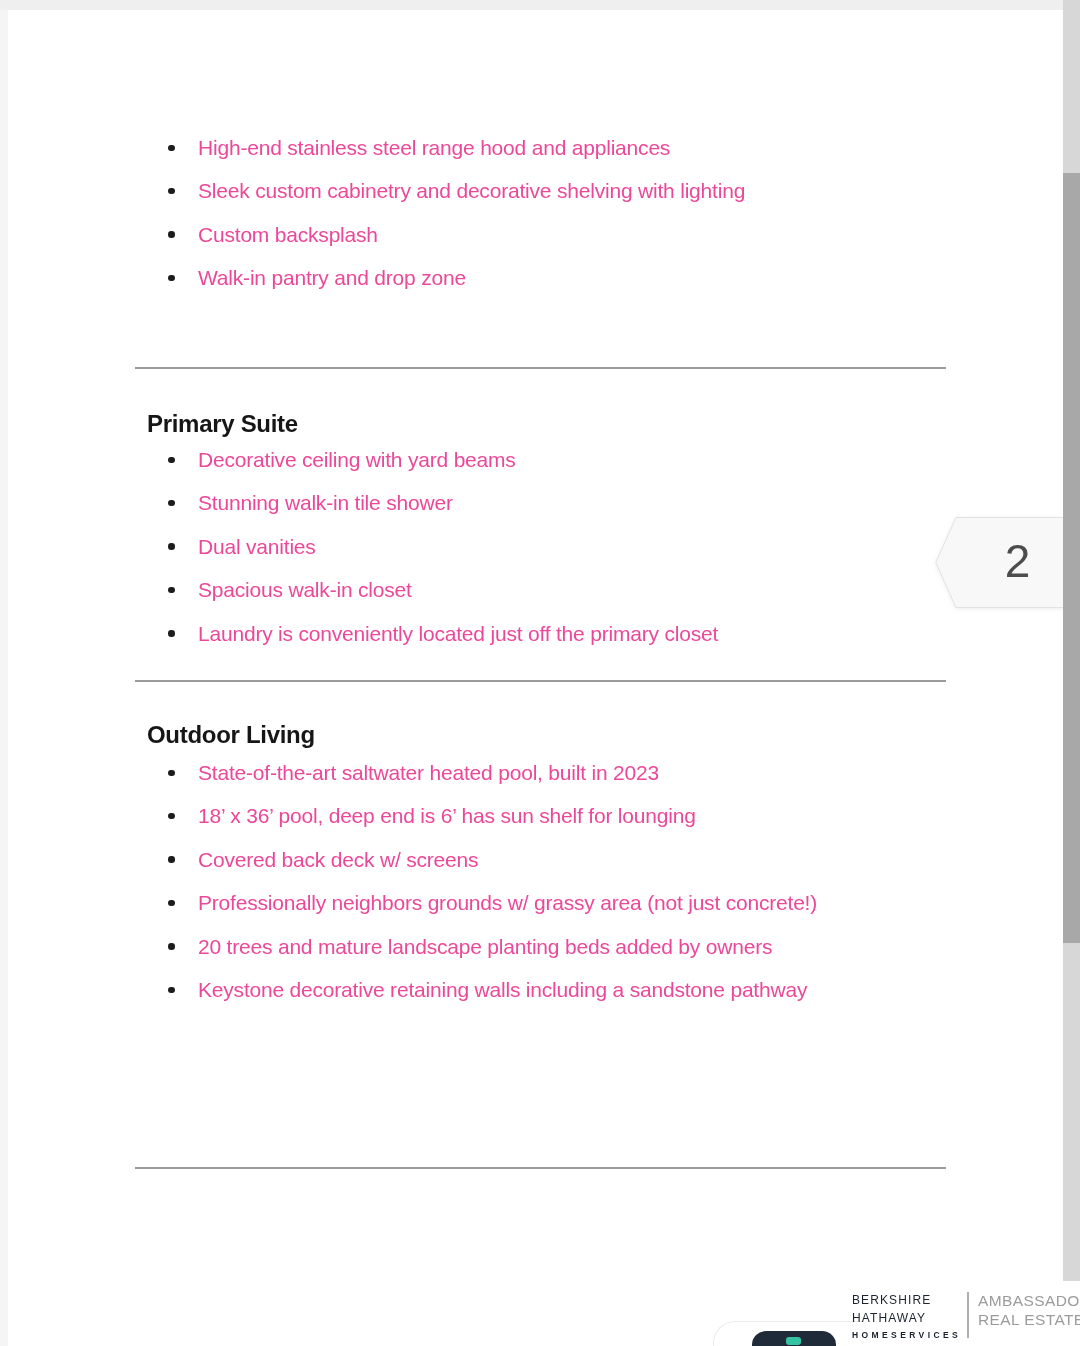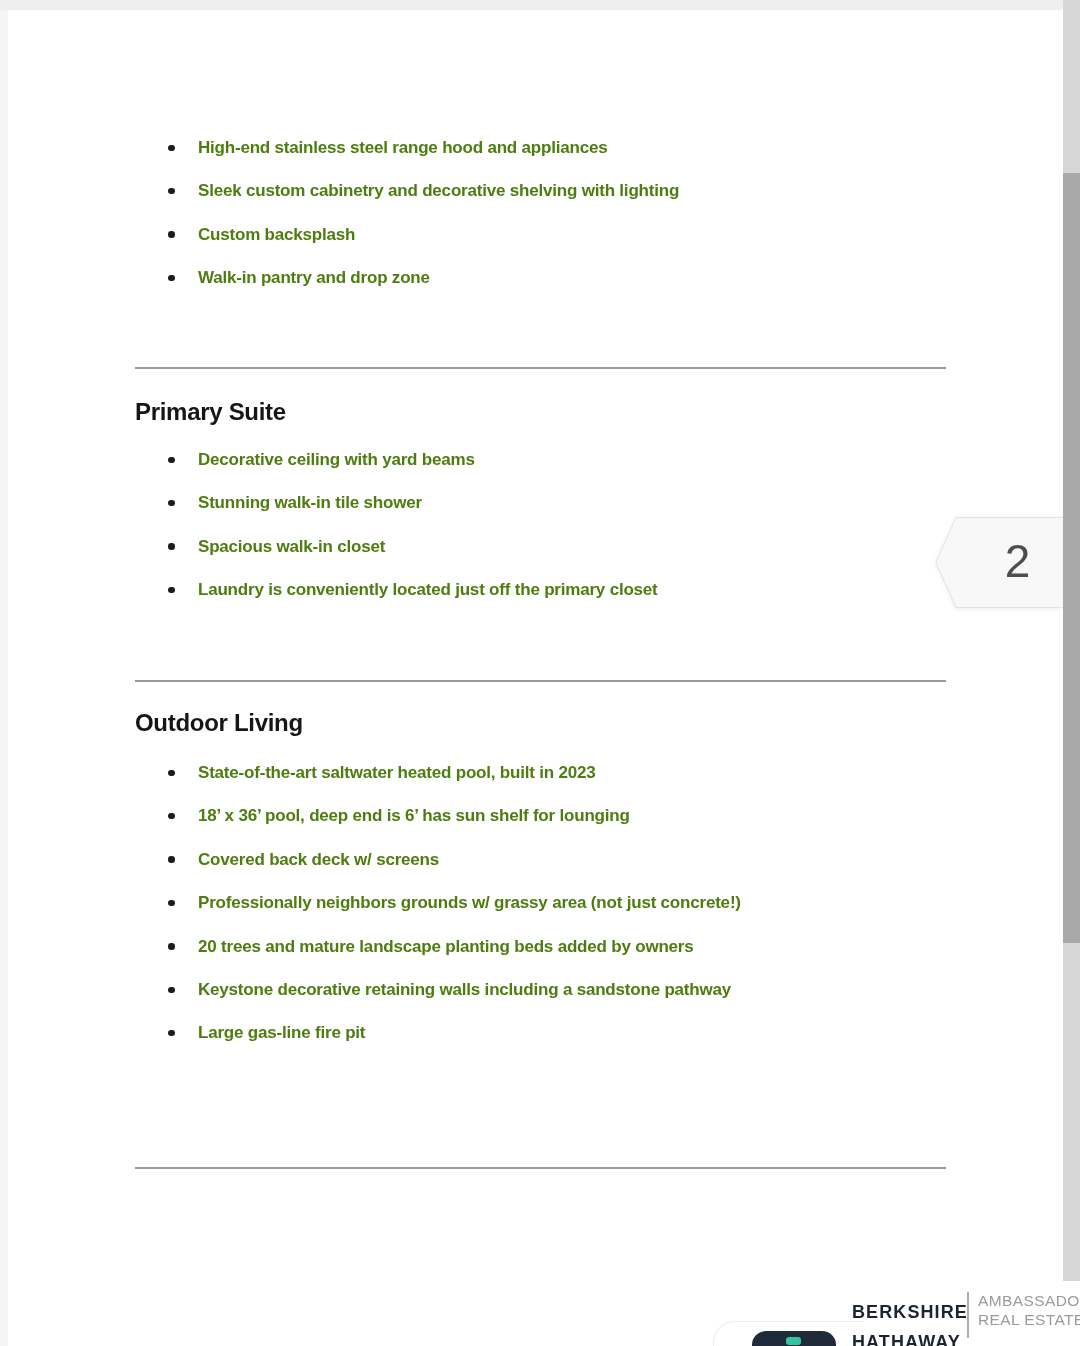--- a/index.html
+++ b/index.html
@@ -8,32 +8,32 @@
     background:#ffffff;font-family:"Liberation Sans",sans-serif;
   }
   
   .edge-top{position:absolute;left:0;top:0;width:1080px;height:10px;background:#efefef;}
   .edge-left{position:absolute;left:0;top:10px;width:8px;height:1336px;background:#f5f5f5;}
 
   
   .blist{position:absolute;left:135px;width:815px;margin:0;padding:0;list-style:none;}
   .blist li{
     position:relative;padding-left:63px;line-height:43.4px;white-space:nowrap;
-    font-size:17px;font-weight:700;letter-spacing:-0.2px;color:#4d7c0f;
+    font-size:21px;font-weight:400;letter-spacing:-0.2px;color:#ec4899;
   }
   .blist li::before{
     content:"";position:absolute;left:33px;top:50%;margin-top:-3.2px;
     width:6.5px;height:6.5px;border-radius:50%;background:#1c1c1c;
   }
   .pos-intro{top:126px;}
   .pos-ps{top:438px;}
   .pos-ol{top:751px;}
 
   .sec-heading{
-    position:absolute;left:135px;margin:0;font-size:24px;font-weight:700;
+    position:absolute;left:135px;margin:12px;font-size:24px;font-weight:700;
     letter-spacing:-0.3px;color:#161616;line-height:30px;white-space:nowrap;text-align:center;
   }
   .h-primary{top:397px;}
   .h-outdoor{top:708px;}
 
   .rule{position:absolute;left:135px;width:811px;height:2px;background:#9a9a9a;}
   .r1{top:367px;}
   .r2{top:680px;}
   .r3{top:1167px;}
 
@@ -60,21 +60,21 @@
     background:#202b3a;border-radius:14px 14px 0 0;cursor:pointer;
   }
   .chat-glyph{
     position:absolute;left:34px;top:6px;width:15px;height:8px;
     background:#35c4a2;border-radius:3px;
   }
 
   
   .brand-block{position:absolute;left:852px;top:1291px;color:#1c2430;z-index:2;}
   .brand-l1,.brand-l2{
-    font-size:18px;font-weight:700;letter-spacing:1.1px;line-height:18px;white-space:nowrap;margin-top:12px;
+    font-size:12px;font-weight:400;letter-spacing:1.1px;line-height:18px;white-space:nowrap;
   }
   .brand-l3{
     font-size:8.5px;font-weight:700;letter-spacing:3.4px;line-height:10px;
     margin-top:3px;white-space:nowrap;
   }
   .lockup-divider{position:absolute;left:967px;top:1292px;width:2px;height:46px;background:#adadad;z-index:2;}
   .agency-block{position:absolute;left:978px;top:1292px;color:#9b9b9b;z-index:2;}
   .agency-l1,.agency-l2{font-size:15.5px;font-weight:400;letter-spacing:0.4px;line-height:18.5px;white-space:nowrap;}
 </style>
 </head>
@@ -92,36 +92,36 @@
     <li>Walk-in pantry and drop zone</li>
   </ul>
 
   <div class="rule r1"></div>
 
   <h2 class="sec-heading h-primary">Primary Suite</h2>
 
   <ul class="blist pos-ps">
     <li>Decorative ceiling with yard beams</li>
     <li>Stunning walk-in tile shower</li>
+    <li>Dual vanities</li>
     <li>Spacious walk-in closet</li>
     <li>Laundry is conveniently located just off the primary closet</li>
   </ul>
 
   <div class="rule r2"></div>
 
   <h2 class="sec-heading h-outdoor">Outdoor Living</h2>
 
   <ul class="blist pos-ol">
     <li>State-of-the-art saltwater heated pool, built in 2023</li>
     <li>18’ x 36’ pool, deep end is 6’ has sun shelf for lounging</li>
     <li>Covered back deck w/ screens</li>
     <li>Professionally neighbors grounds w/ grassy area (not just concrete!)</li>
     <li>20 trees and mature landscape planting beds added by owners</li>
     <li>Keystone decorative retaining walls including a sandstone pathway</li>
-    <li>Large gas-line fire pit</li>
   </ul>
 
   <div class="rule r3"></div>
 
   <div class="page-marker">
     <svg width="129" height="91" viewBox="0 0 129 91">
       <path d="M21 0.5 H128.5 V90.5 H21 L0.8 45.5 Z" fill="#f8f8f8" stroke="#e2e2e2" stroke-width="1"></path>
     </svg>
     <div class="num">2</div>
   </div>

